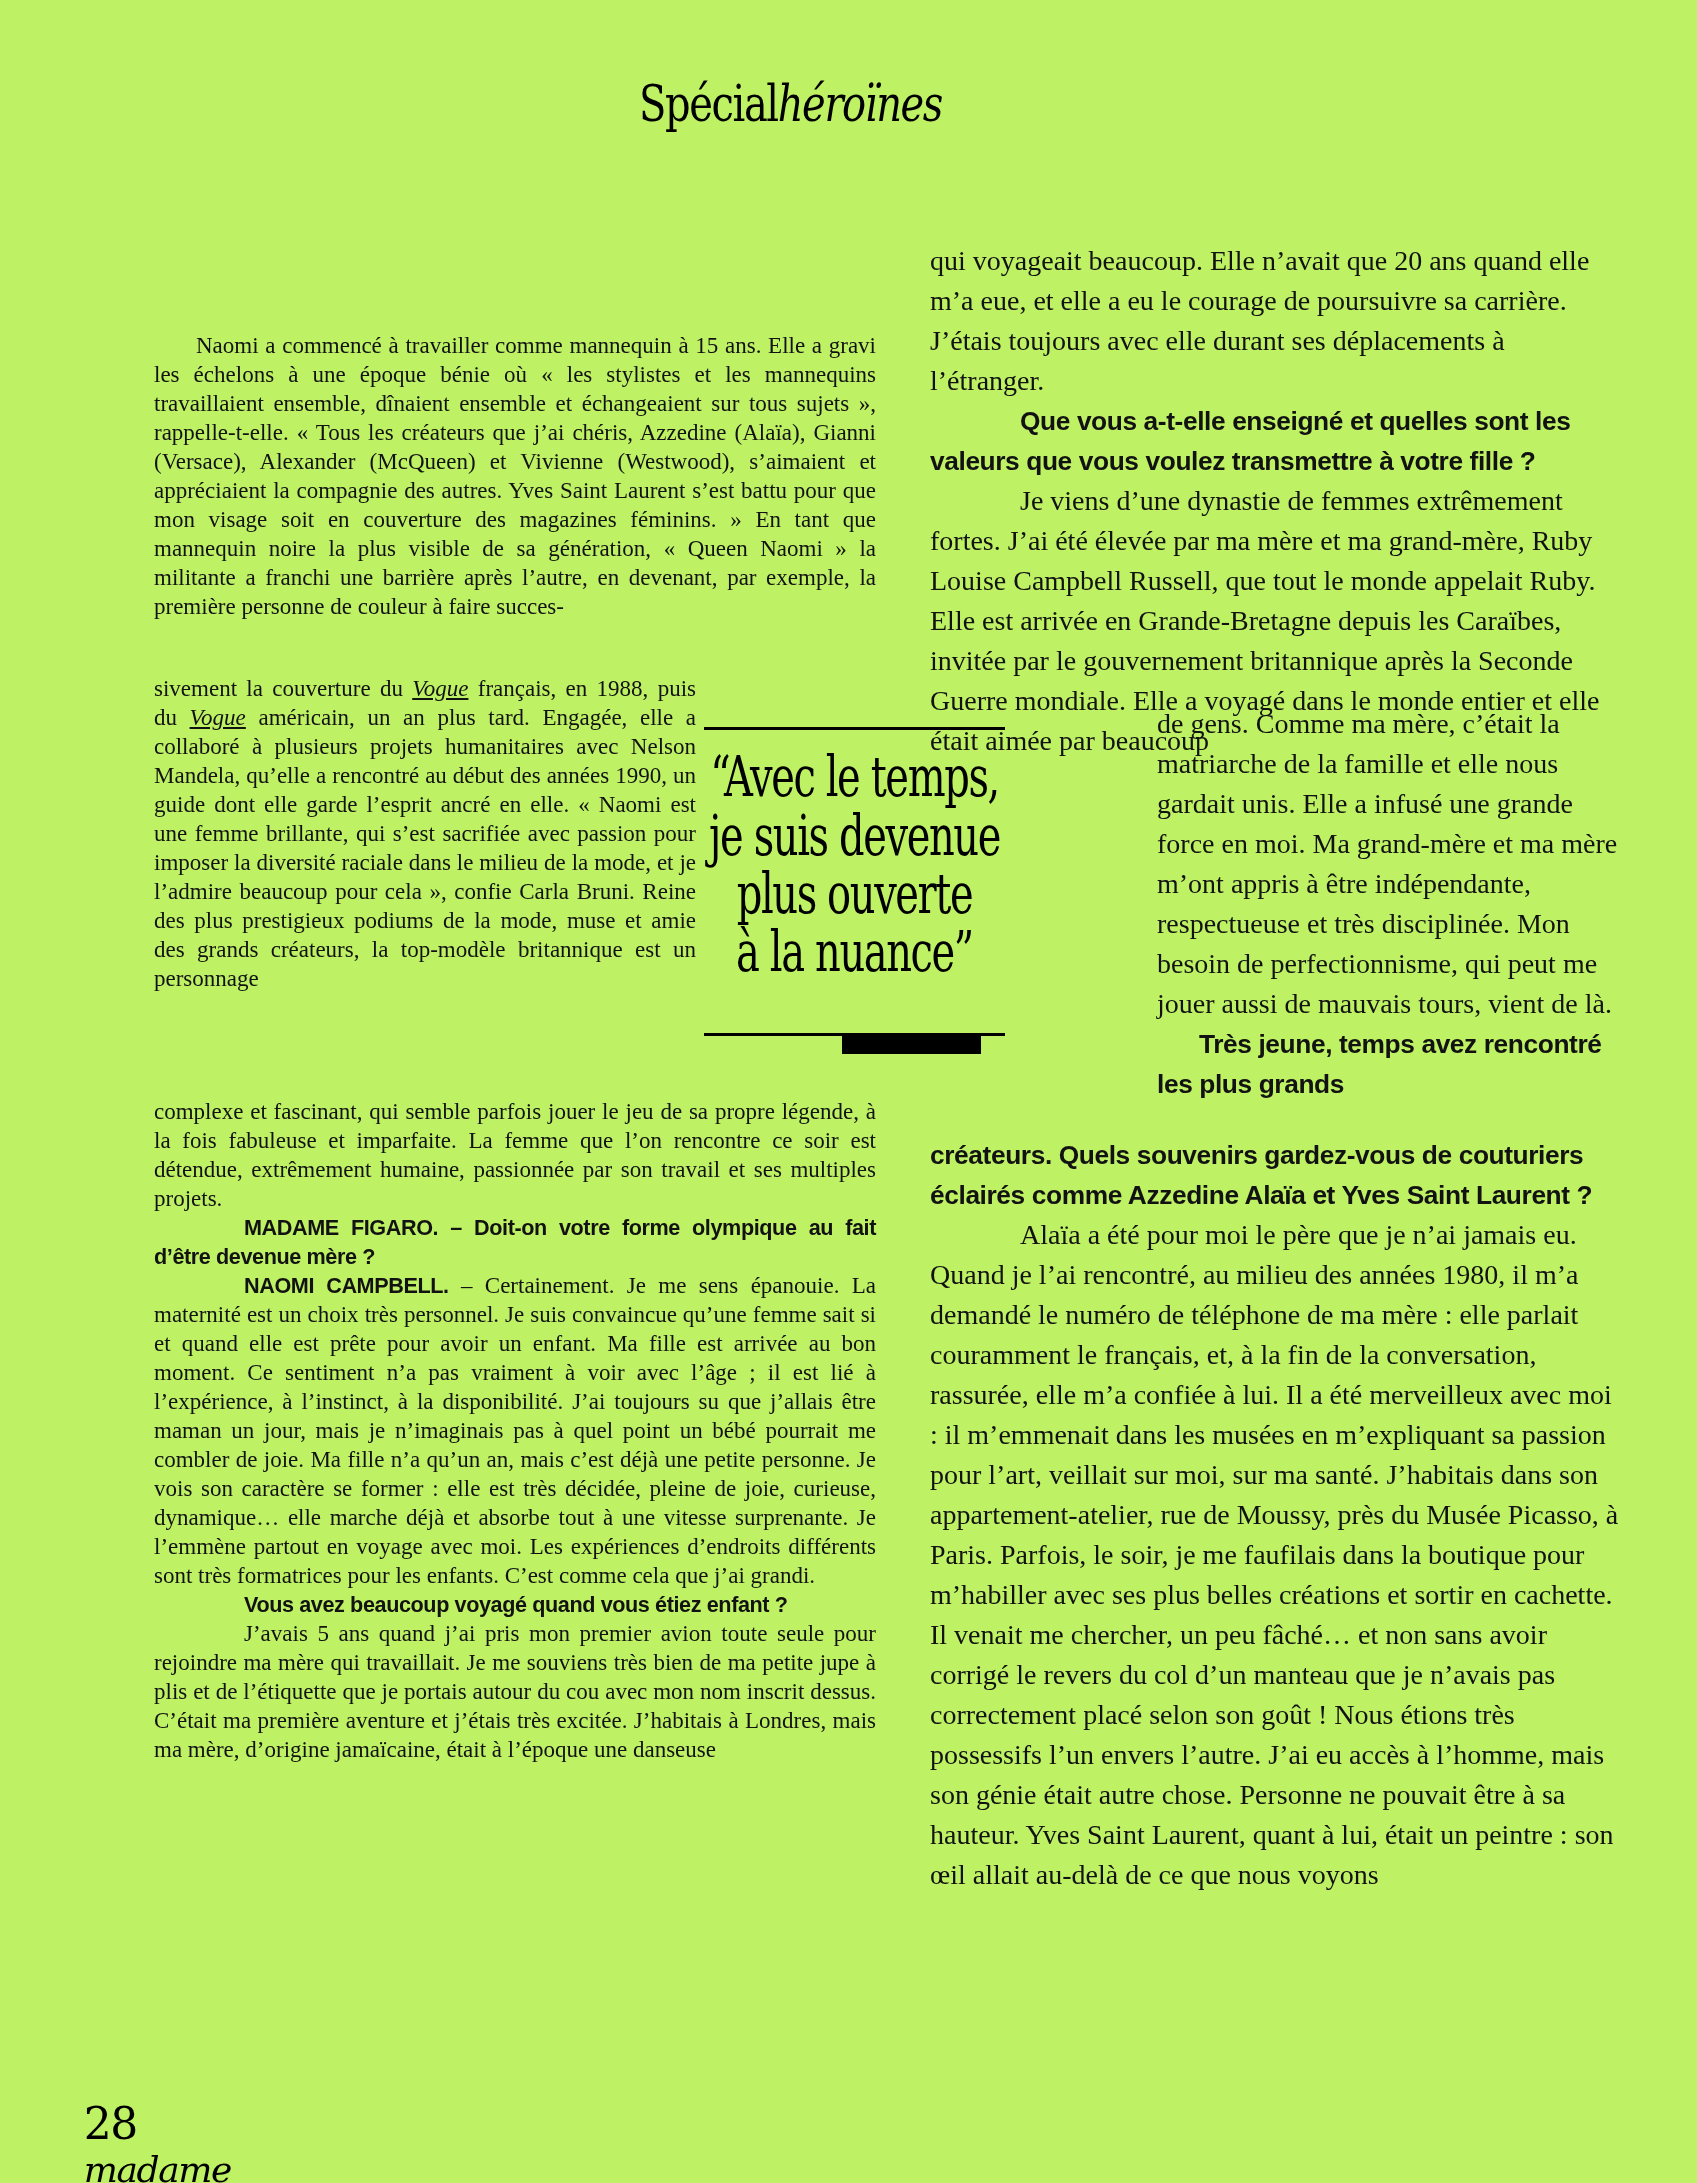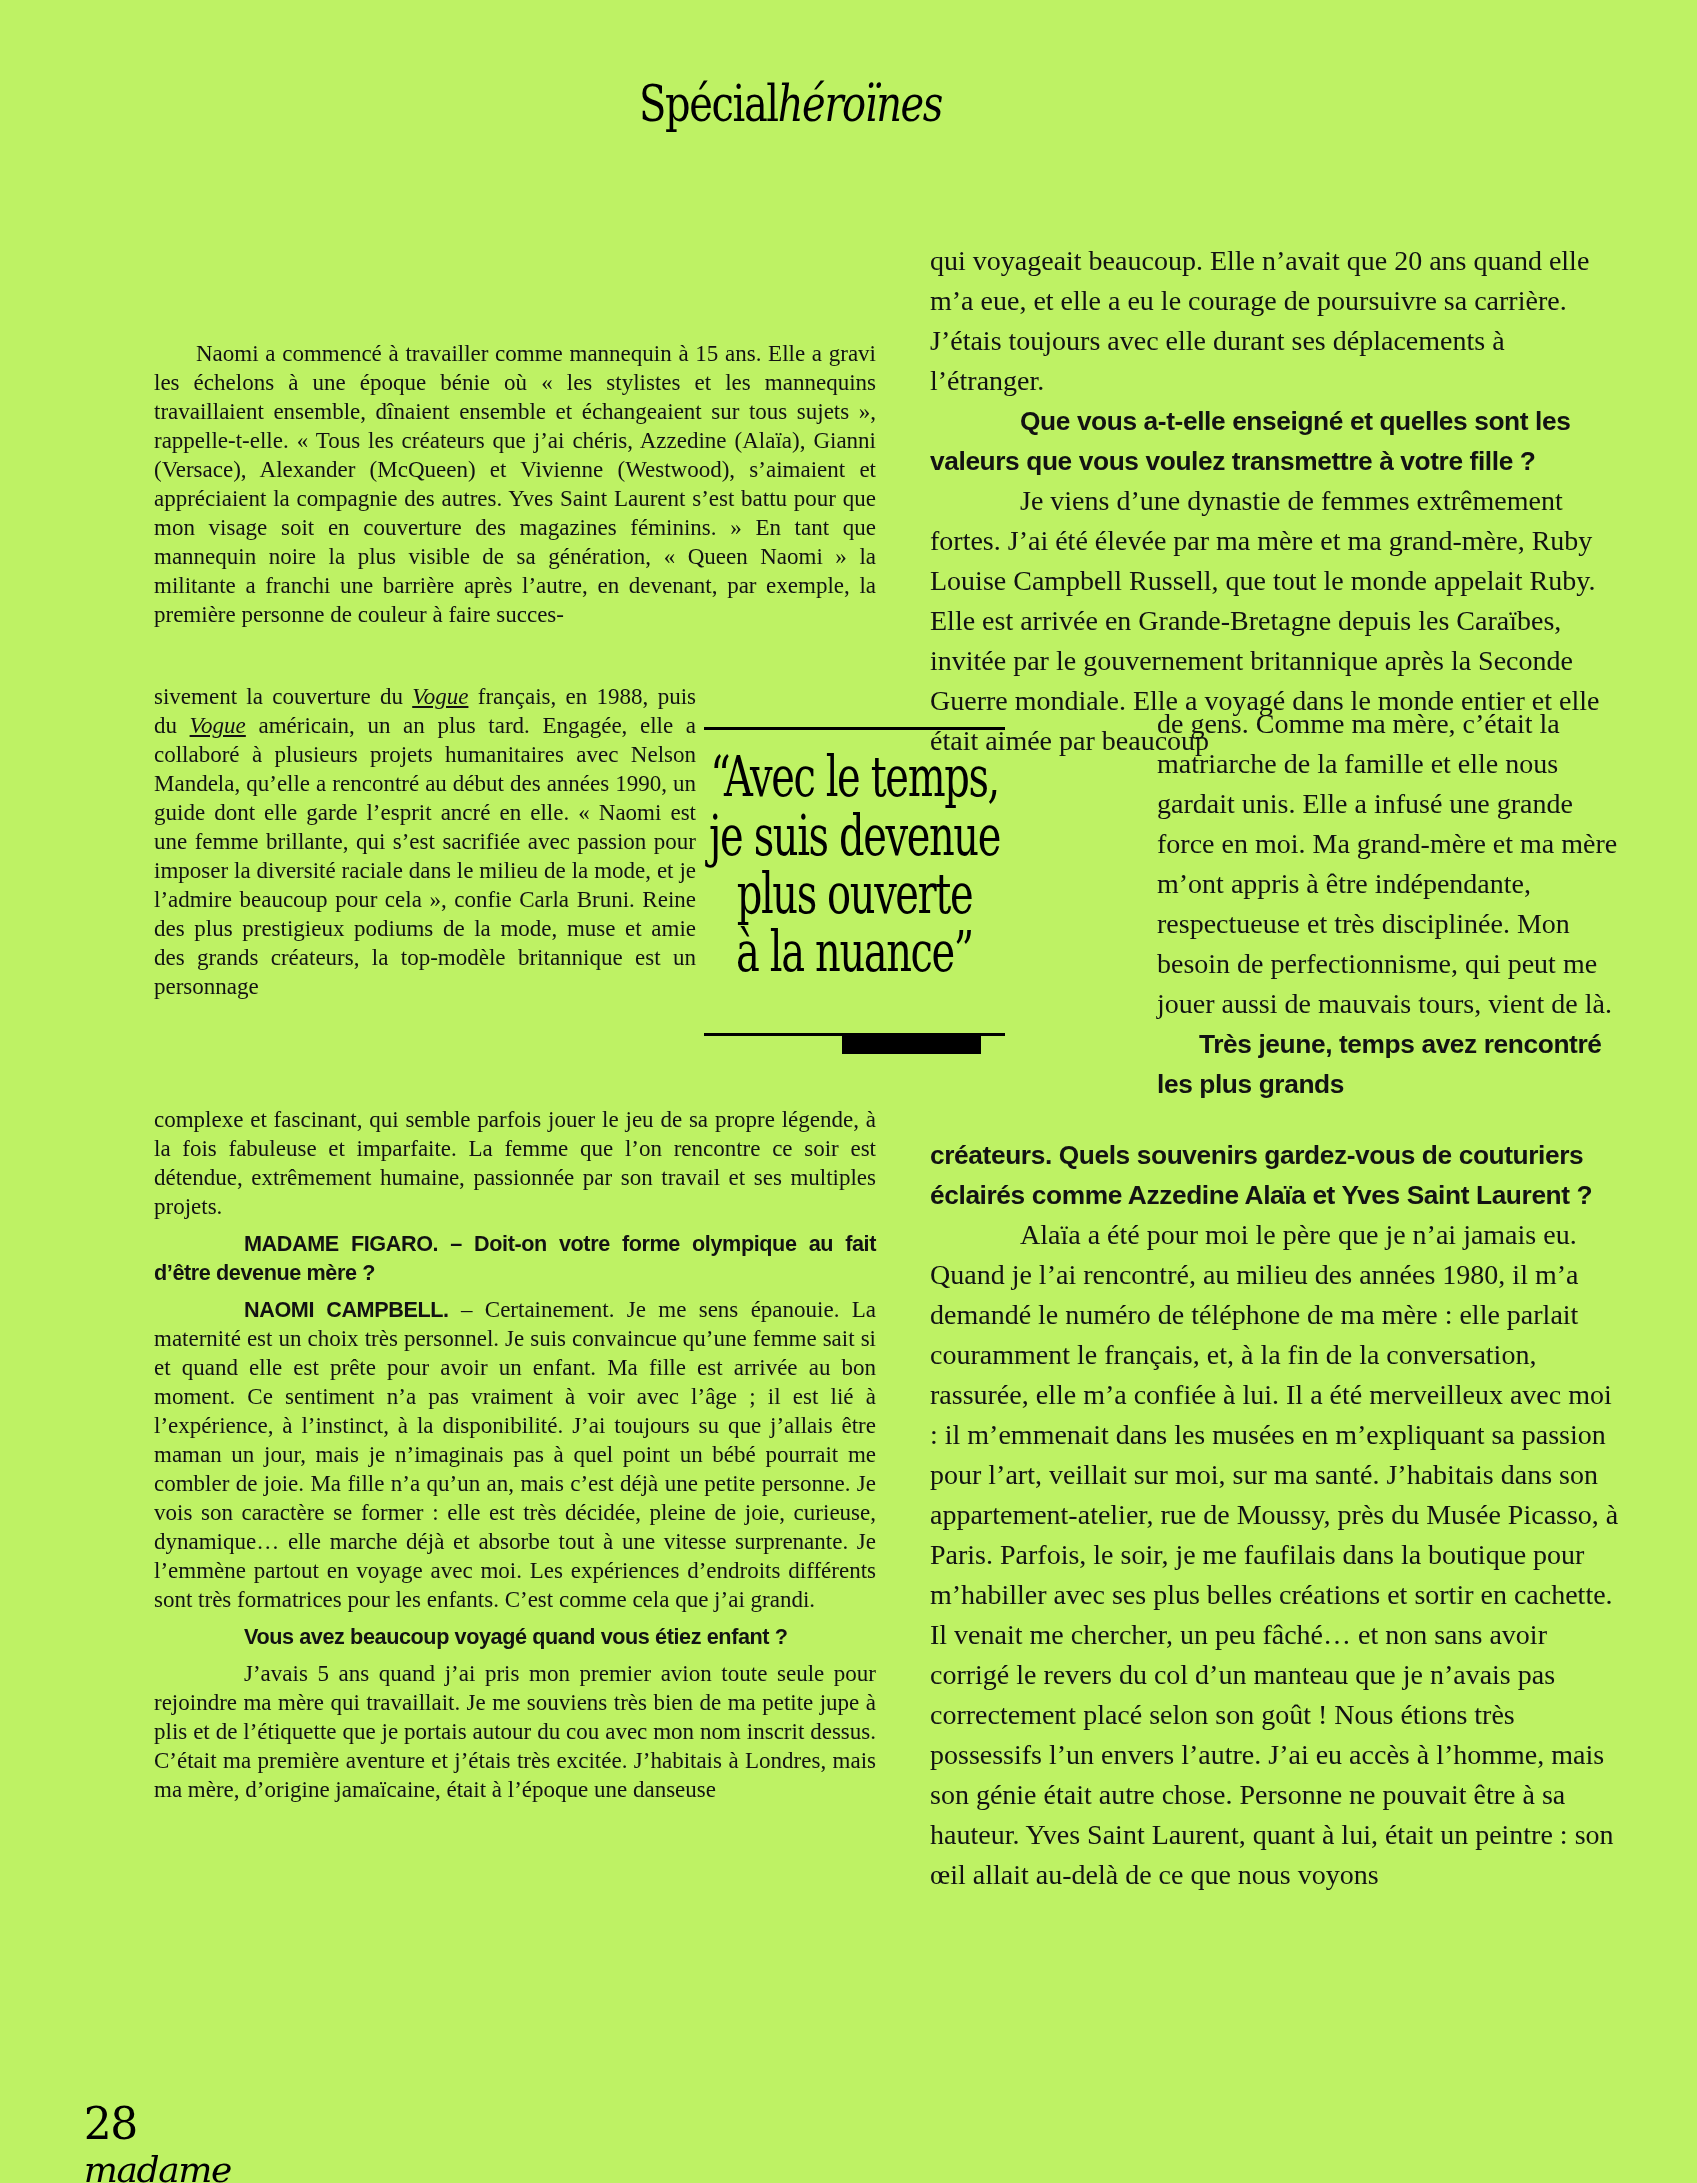--- a/index.html
+++ b/index.html
@@ -11,21 +11,21 @@
   .masthead{
     position:absolute; top:74px; left:0; width:1581px; text-align:center;
     font-family:"DejaVu Serif", serif; font-size:40px; letter-spacing:-1.4px;
     transform:scaleY(1.28); transform-origin:top center; color:#000; white-space:nowrap;
   }
   .masthead .it{font-style:italic;}
   
   .col-block{position:absolute;}
   .body-p{margin:0; font-size:23px; line-height:29px;}
   .rcol .body-p{font-size:28px; line-height:40px;}
-  .justify .body-p{text-align:justify;margin-top:8px;}
+  .justify .body-p{text-align:justify;}
   .ind-sm{text-indent:42px;}
   .ind-lg{text-indent:90px;}
   .seg-b{
     font-family:"Liberation Sans", sans-serif; font-weight:700;
     letter-spacing:-0.4px; font-size:0.94em;
   }
   .seg-i{font-style:italic;text-decoration:underline;}
   
   .pull-quote{position:absolute; height:342px;}
   .pq-rule{position:absolute; left:0; width:301px; height:3.4px; background:#000;}

